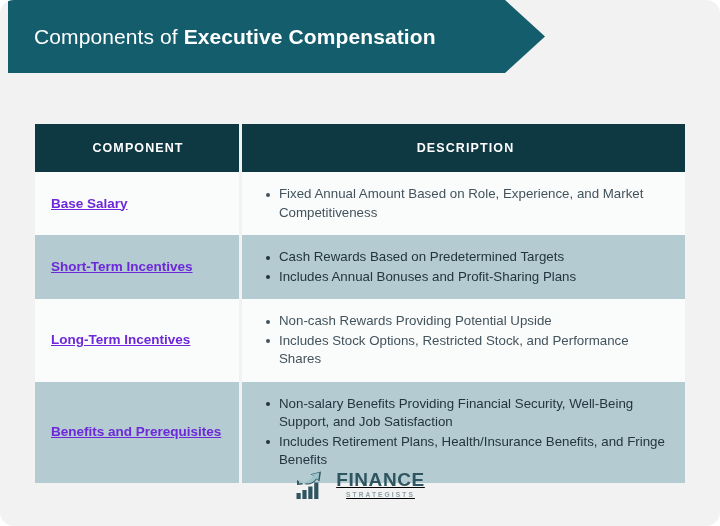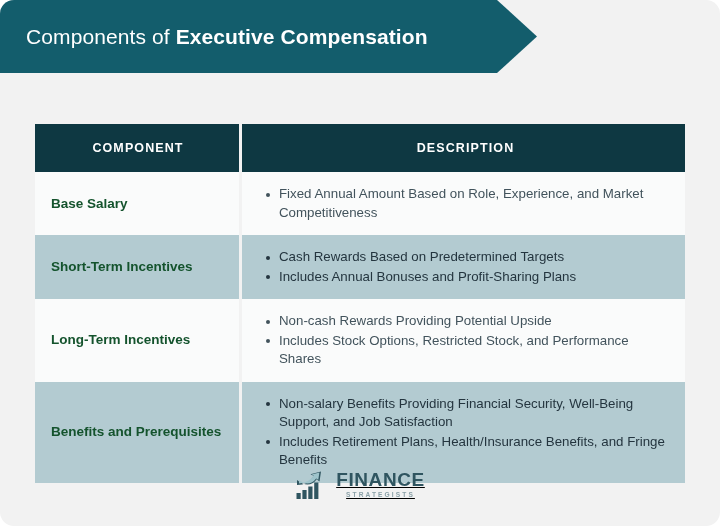--- a/index.html
+++ b/index.html
@@ -20,21 +20,21 @@
     width: 720px;
     height: 526px;
     background: #f2f2f2;
     border-radius: 14px;
     overflow: hidden;
   }
 
   
   .banner-wrap {
     position: absolute;
-    left: 0;
+    left: 8px;
     top: 0;
     width: 540px;
     height: 53px;
     padding-left: 8px;
   }
   .banner {
     position: absolute;
     left: 0;
     top: 0;
     width: 540px;
@@ -118,24 +118,25 @@
   .row-alt .cell-component,
   .row-alt .cell-desc {
     background: #b3cbd1;
   }
   .row-light .col-gap,
   .row-alt .col-gap {
     background: #f2f2f2;
   }
 
   .component-label {
-    color: #14532d;
+    color: #6d28d9;
     font-size: 13.5px;
     font-weight: 700;
     line-height: 18px;
+    text-decoration: underline;
   }
 
   ul.bullets {
     margin: 0;
     padding: 0 0 0 17px;
     list-style: none;
   }
   ul.bullets li {
     position: relative;
     color: #42535c;

